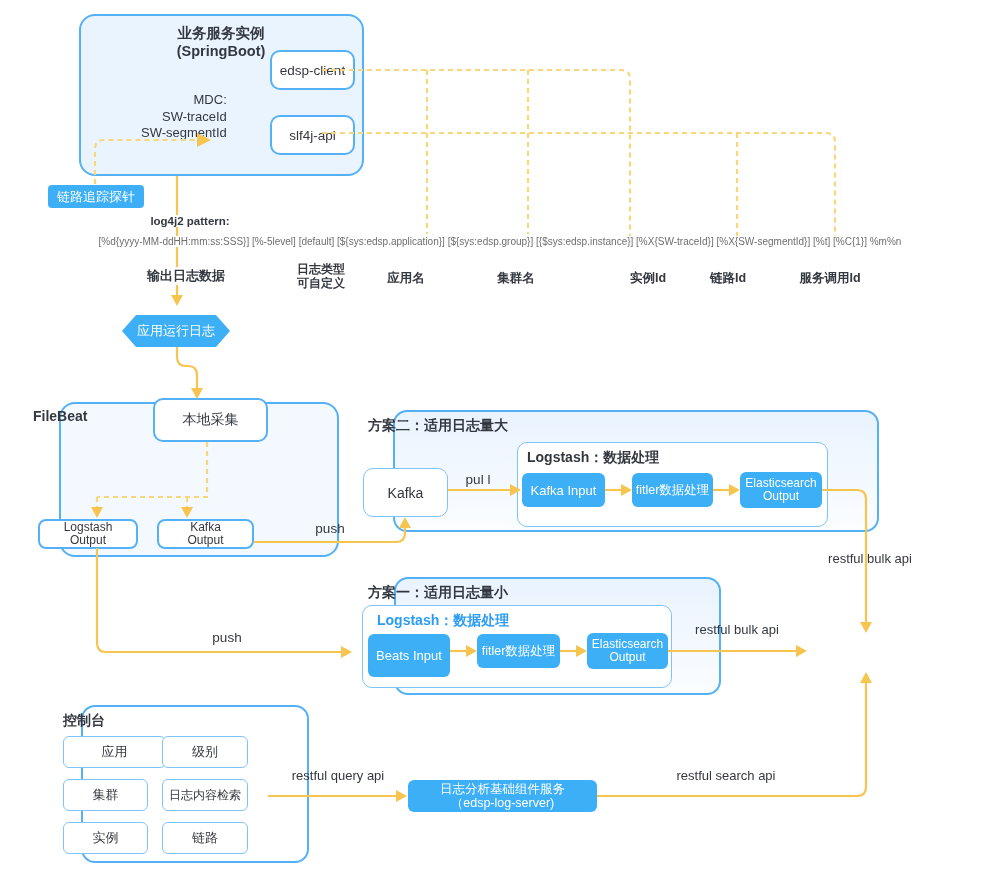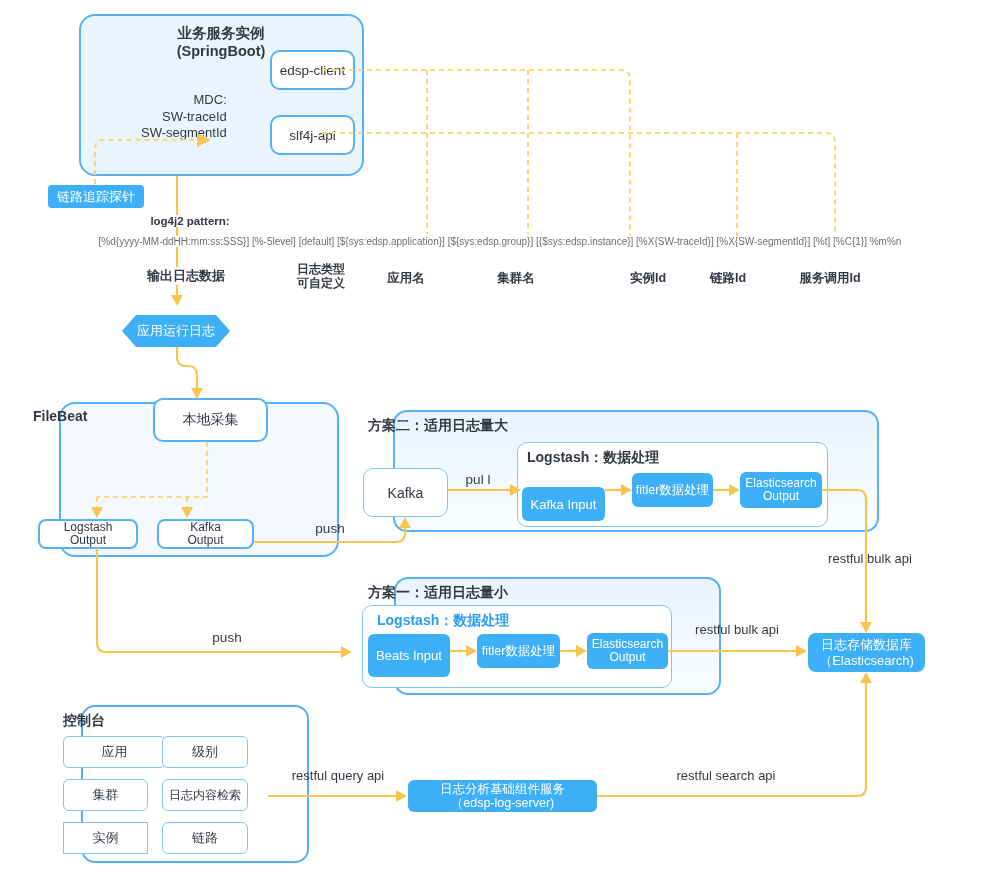--- a/index.html
+++ b/index.html
@@ -76,21 +76,21 @@
     </div>
   </div>
 
   <div class="abs container-box" style="left:352px;top:410px;width:486px;height:122px;border-radius:14px;background:linear-gradient(180deg,var(--plan-fill-top),var(--plan-fill-bottom));"></div>
   <div class="abs bold-title" style="left:368px;top:417px;">方案二：适用日志量大</div>
   <div class="abs white-box thin" style="left:363px;top:468px;width:85px;height:49px;font-size:14px;">
     <span>Kafka</span>
   </div>
   <div class="abs white-box thin" style="left:517px;top:442px;width:311px;height:85px;border-radius:10px;background:#fff;"></div>
   <div class="abs bold-title" style="left:527px;top:449px;">Logstash：数据处理</div>
-  <div class="abs blue-box" style="left:522px;top:473px;width:83px;height:34px;font-size:13px;margin-top:14px;">
+  <div class="abs blue-box" style="left:522px;top:473px;width:83px;height:34px;font-size:13px;">
     <span>Kafka Input</span>
   </div>
   <div class="abs blue-box" style="left:632px;top:473px;width:81px;height:34px;font-size:12.5px;">
     <span>fitler数据处理</span>
   </div>
   <div class="abs blue-box" style="left:740px;top:472px;width:82px;height:36px;">
     <div class="two-line">
       <div>Elasticsearch</div>
       <div>Output</div>
     </div>
@@ -106,42 +106,36 @@
   <div class="abs blue-box" style="left:477px;top:634px;width:83px;height:34px;font-size:12.5px;">
     <span>fitler数据处理</span>
   </div>
   <div class="abs blue-box" style="left:587px;top:633px;width:81px;height:36px;">
     <div class="two-line">
       <div>Elasticsearch</div>
       <div>Output</div>
     </div>
   </div>
 
-  <div class="abs blue-box" style="left:808px;top:633px;width:117px;height:39px;border-radius:8px;">
-    <div style="font-size:13px;line-height:16px;">
-      <div>日志存储数据库</div>
-      <div>（Elasticsearch)</div>
-    </div>
-  </div>
 
   <div class="abs container-box" style="left:40px;top:705px;width:228px;height:158px;border-radius:14px;background:#fff;"></div>
   <div class="abs bold-title" style="left:63px;top:712px;">控制台</div>
   <div class="abs white-box thin" style="left:63px;top:736px;width:103px;height:32px;border-radius:6px;font-size:13px;">
       <span>应用</span>
     </div>
   <div class="abs white-box thin" style="left:162px;top:736px;width:86px;height:32px;border-radius:6px;font-size:13px;">
       <span>级别</span>
     </div>
   <div class="abs white-box thin" style="left:63px;top:779px;width:85px;height:32px;border-radius:6px;font-size:13px;">
       <span>集群</span>
     </div>
   <div class="abs white-box thin" style="left:162px;top:779px;width:86px;height:32px;border-radius:6px;font-size:12px;">
       <span>日志内容检索</span>
     </div>
-  <div class="abs white-box thin" style="left:63px;top:822px;width:85px;height:32px;border-radius:0;font-size:13px;">
+  <div class="abs white-box thin" style="left:63px;top:822px;width:85px;height:32px;border-radius:6px;font-size:13px;">
       <span>实例</span>
     </div>
   <div class="abs white-box thin" style="left:162px;top:822px;width:86px;height:32px;border-radius:6px;font-size:13px;">
       <span>链路</span>
     </div>
 
   <div class="abs blue-box" style="left:408px;top:780px;width:189px;height:32px;">
     <div style="font-size:12.5px;line-height:14.5px;">
       <div>日志分析基础组件服务</div>
       <div>（edsp-log-server)</div>

